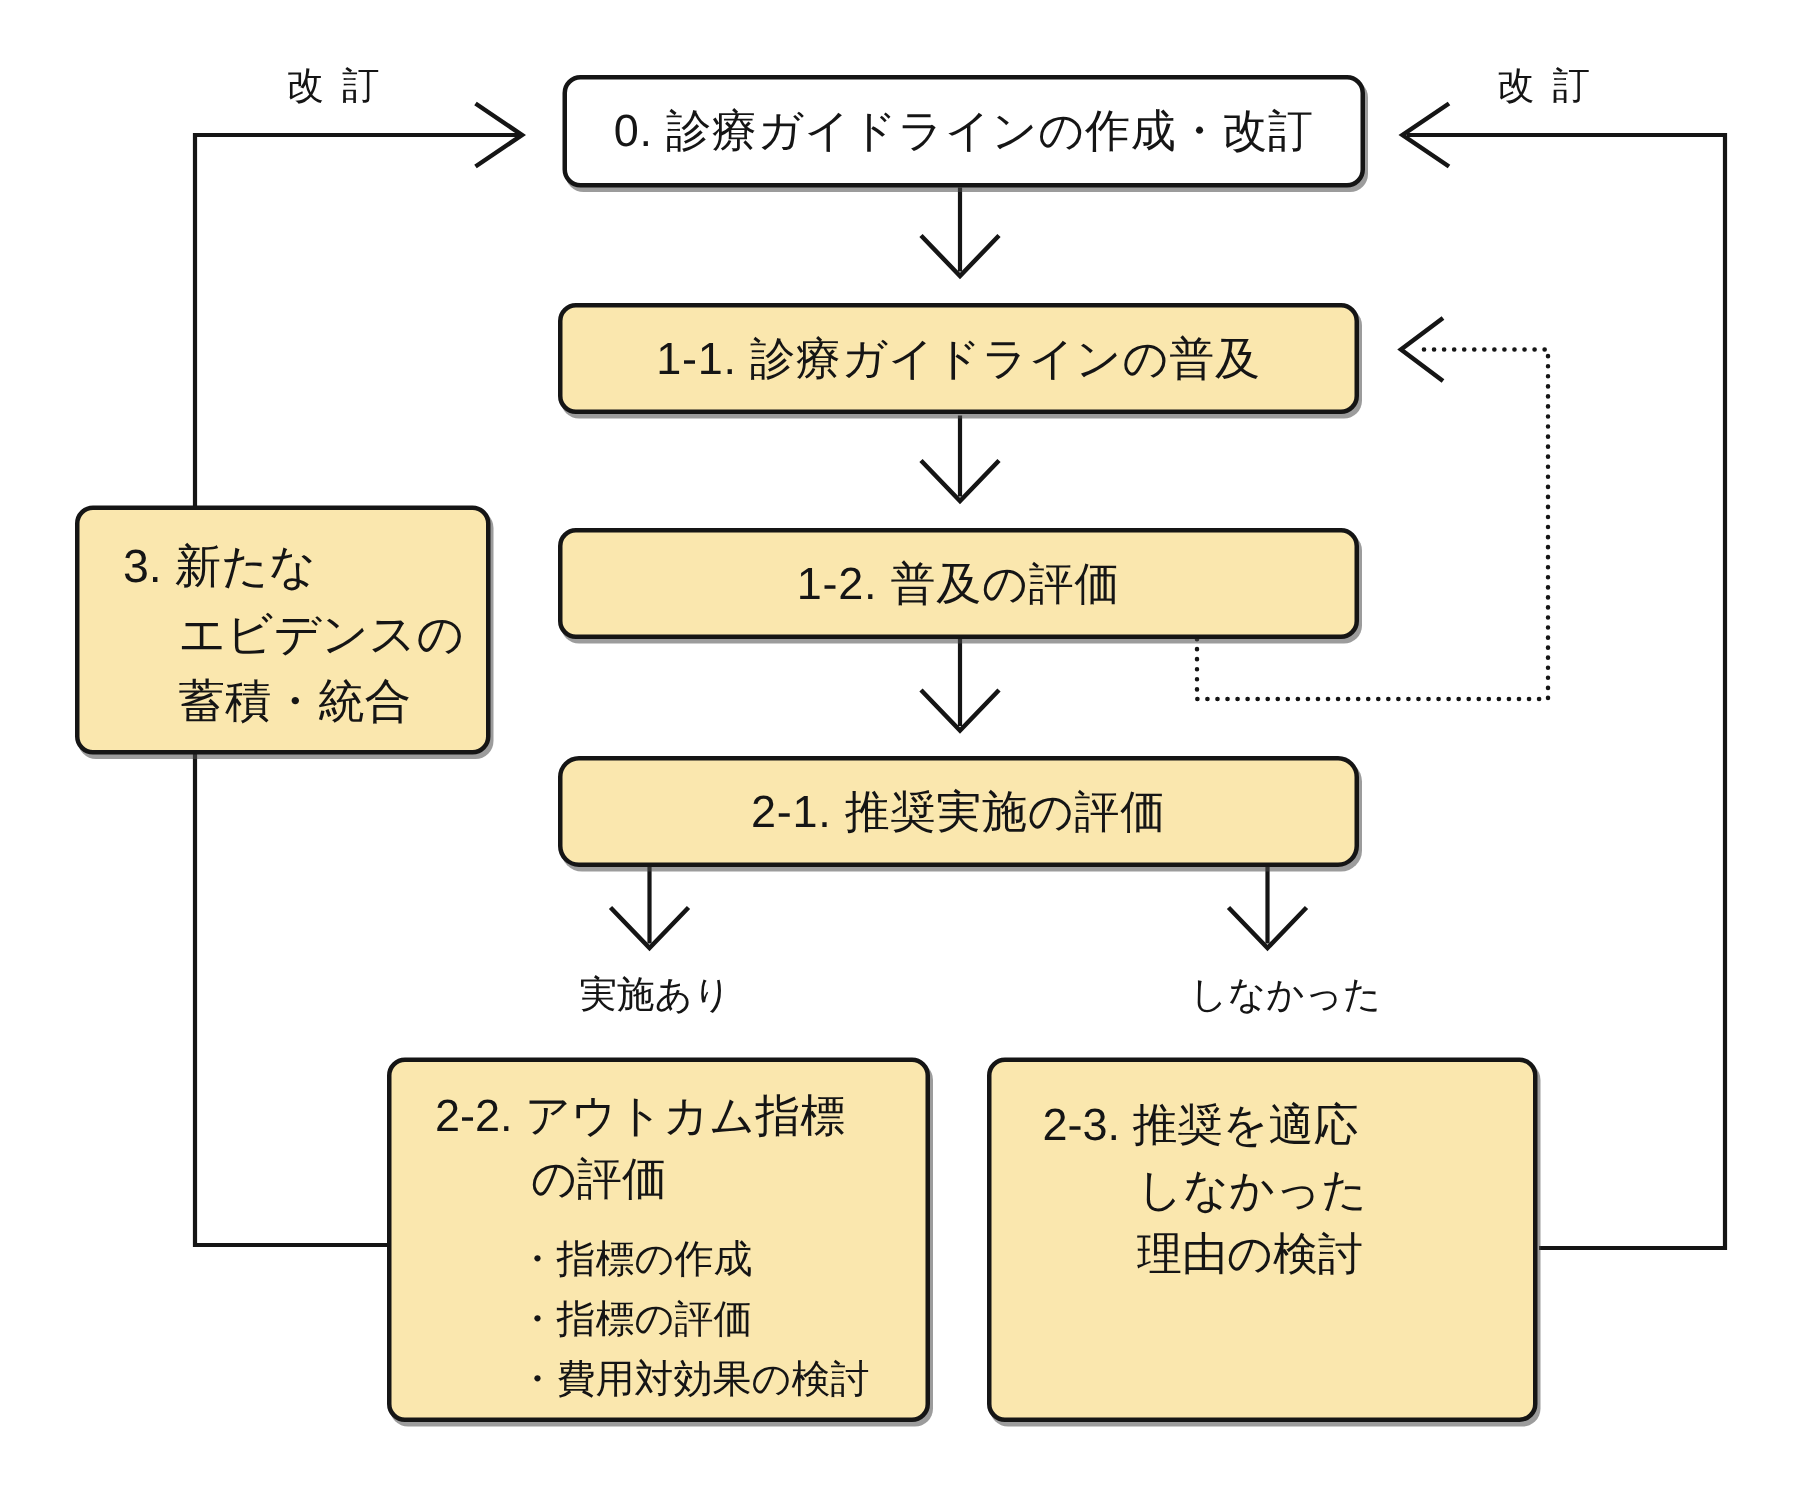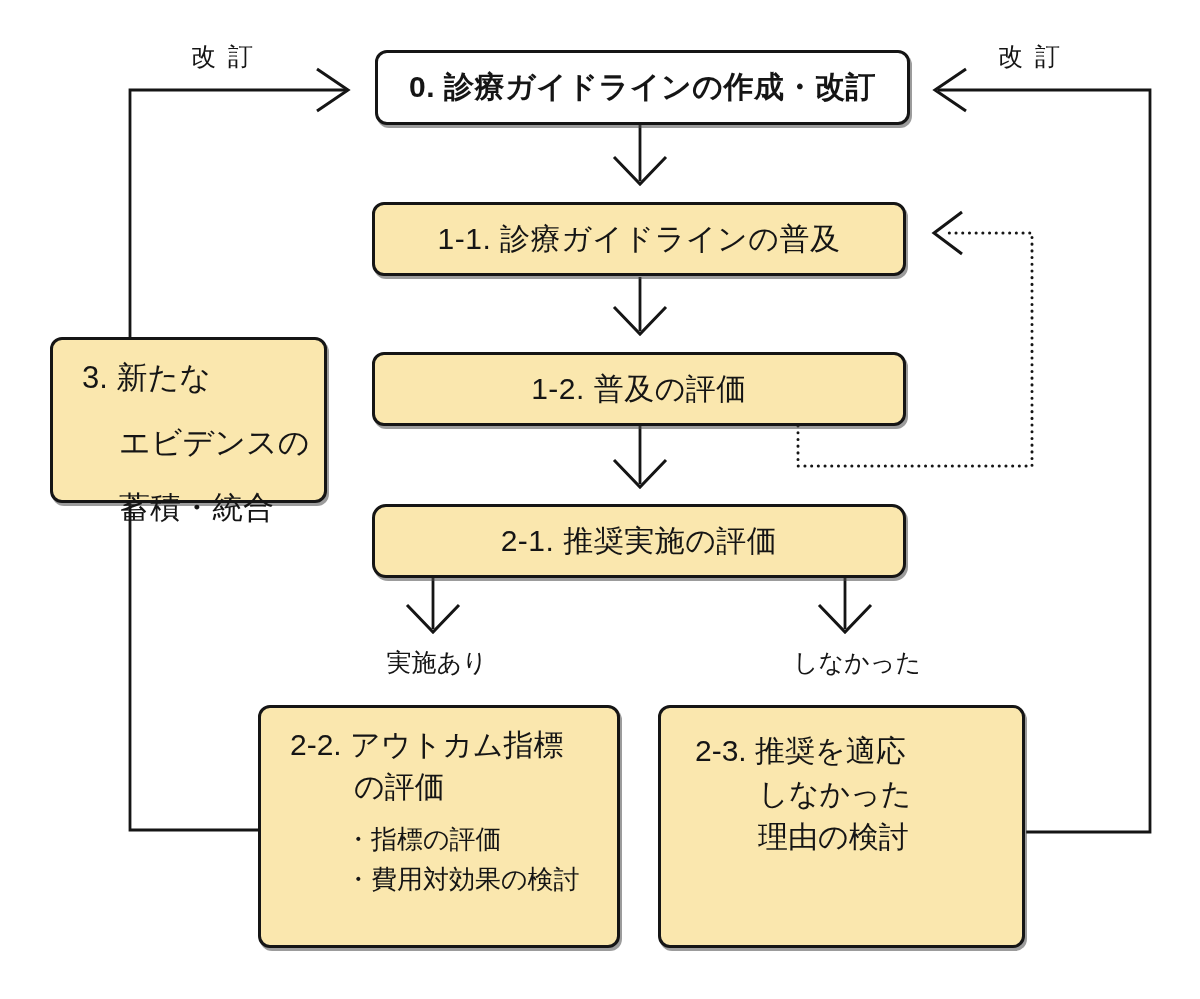--- a/index.html
+++ b/index.html
@@ -25,41 +25,41 @@
   #connectors path.head{stroke-width:3;stroke-linejoin:miter;}
   #connectors path.dotted{stroke-width:3;stroke-dasharray:0.1 6.6;stroke-linecap:round;}
 
   .node{
     position:absolute;z-index:2;box-sizing:border-box;
     border:3px solid var(--node-stroke);
     border-radius:12px;
     background:var(--node-fill);
     box-shadow:2px 3px 0 rgba(75,75,75,0.55);
   }
-  .node.plain{background:var(--plain-node-fill);font-weight:bold;}
+  .node.plain{background:var(--plain-node-fill);}
   .node.center{
     display:flex;align-items:center;justify-content:center;
     font-size:30px;letter-spacing:0.5px;white-space:nowrap;
   }
   .edge-label{
     position:absolute;z-index:2;
     font-size:25px;text-align:center;white-space:nowrap;
   }
   .rev{letter-spacing:12px;}
   .ml-line{white-space:nowrap;}
 
   
   #box0  {left:375px;top:50px; width:535px;height:75px;}
   #box11 {left:372px;top:202px;width:534px;height:74px;}
   #box12 {left:372px;top:352px;width:534px;height:74px;}
   #box21 {left:372px;top:504px;width:534px;height:74px;border-radius:14px;}
 
   
   #box3{left:50px;top:337px;width:277px;height:166px;padding:15px 0 0 29px;font-size:31px;line-height:45px;}
-  #box3 .ml-line.indent{padding-left:37px;margin-top:20px;}
+  #box3 .ml-line.indent{padding-left:37px;}
 
   
   #box22{left:258px;top:705px;width:362px;height:243px;padding:16px 0 0 29px;}
   #box22 .title{font-size:30px;line-height:42px;}
   #box22 .title.indent{padding-left:64px;}
   #box22 .bullets{margin-top:11px;font-size:26px;line-height:40px;padding-left:55px;}
 
   
   #box23{left:658px;top:705px;width:367px;height:243px;padding:21px 16px 0 34px;font-size:30px;line-height:43px;}
   #box23 .ml-line.indent{padding-left:63px;}
@@ -118,20 +118,21 @@
   <div class="node" id="box3">
     <div class="ml-line">3. 新たな</div>
     <div class="ml-line indent">エビデンスの</div>
     <div class="ml-line indent">蓄積・統合</div>
   </div>
 
   <div class="node" id="box22">
     <div class="title">2-2. アウトカム指標</div>
     <div class="title indent">の評価</div>
     <div class="bullets">
+      <div class="ml-line">・指標の作成</div>
       <div class="ml-line">・指標の評価</div>
       <div class="ml-line">・費用対効果の検討</div>
     </div>
   </div>
 
   <div class="node" id="box23">
     <div class="ml-line">2-3. 推奨を適応</div>
     <div class="ml-line indent">しなかった</div>
     <div class="ml-line indent">理由の検討</div>
   </div>

